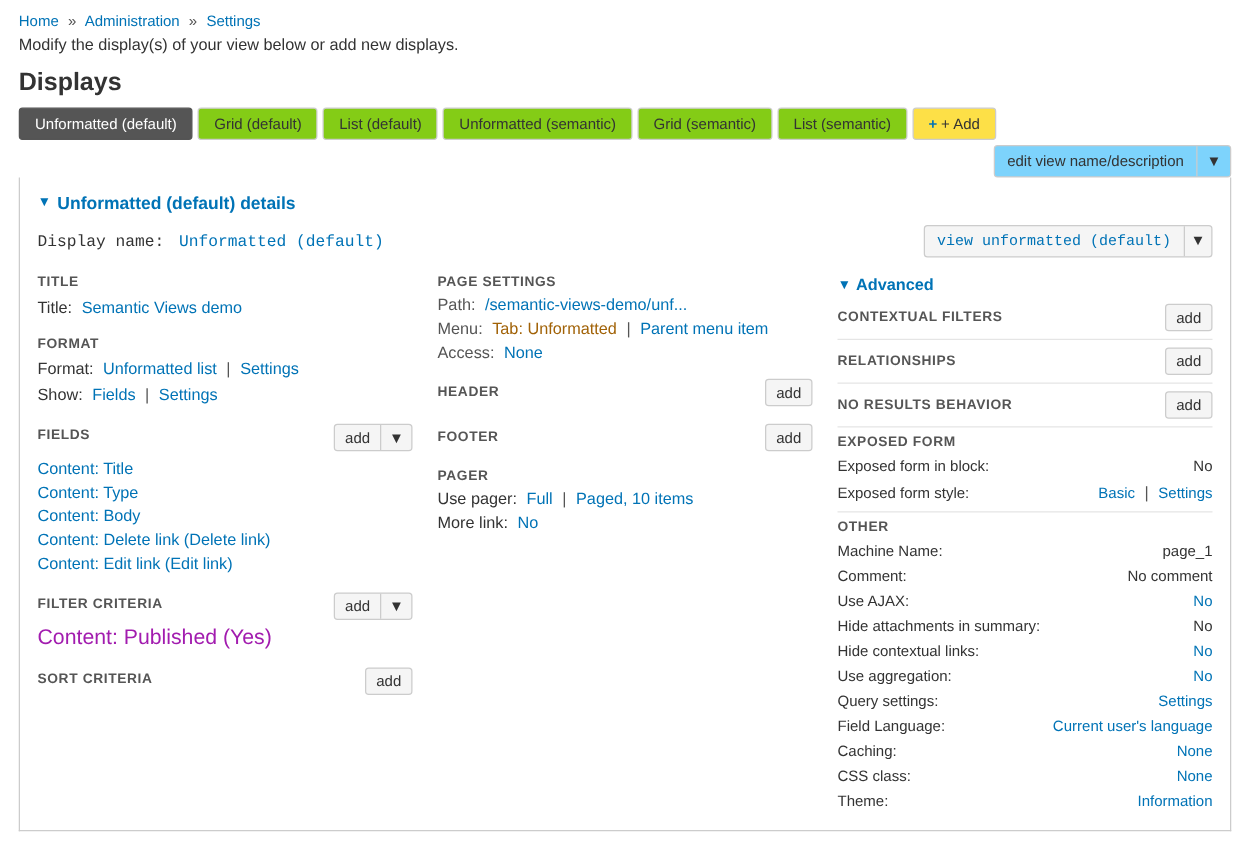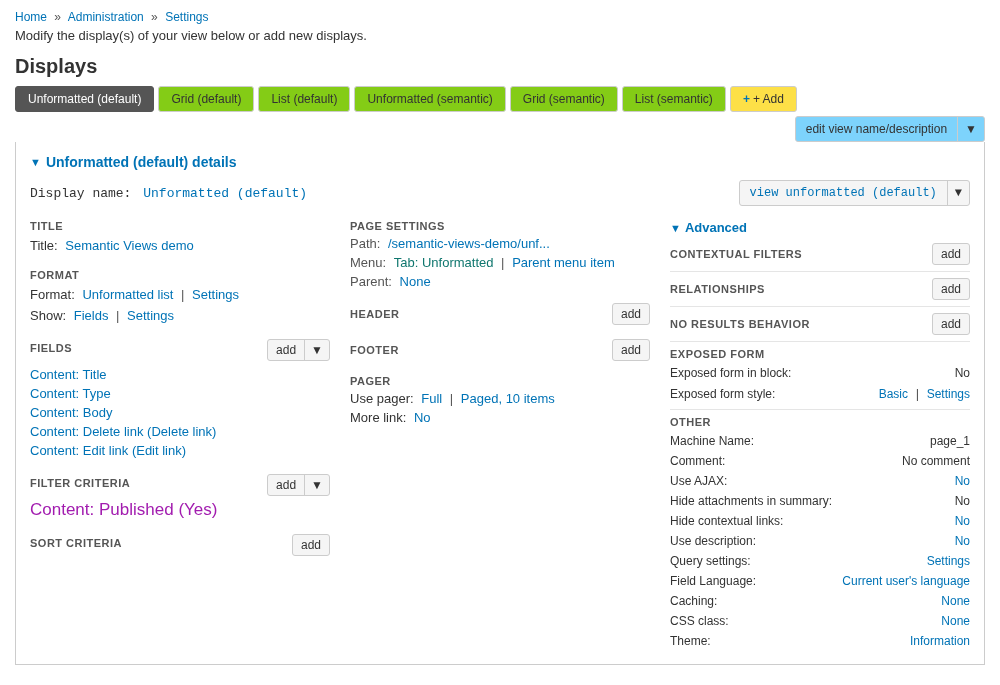--- a/index.html
+++ b/index.html
@@ -298,26 +298,26 @@
     <div class="col-mid">
 
       <div class="sub-section">
         <div class="sub-section-title">PAGE SETTINGS</div>
         <div class="page-settings-item">
           <span class="label">Path:</span>
           <a href="#" style="color:#0073b6;text-decoration:none;margin-left:4px;">/semantic-views-demo/unf...</a>
         </div>
         <div class="page-settings-item">
           <span class="label">Menu:</span>
-          <a href="#" style="color:#0f766e;text-decoration:none;margin-left:4px;">Tab: Unformatted</a>
+          <a href="#" style="color:#a16207;text-decoration:none;margin-left:4px;">Tab: Unformatted</a>
           <span class="pipe-sep">|</span>
           <a href="#" style="color:#0073b6;text-decoration:none;">Parent menu item</a>
         </div>
         <div class="page-settings-item">
-          <span class="label">Parent:</span>
+          <span class="label">Access:</span>
           <a href="#" style="color:#0073b6;text-decoration:none;margin-left:4px;">None</a>
         </div>
       </div>
 
       <div class="sub-section">
         <div class="header-footer-row">
           <span class="sub-section-title" style="margin-bottom:0;">HEADER</span>
           <div class="simple-add-btn">add</div>
         </div>
       </div>
@@ -403,21 +403,21 @@
         </div>
         <div class="right-section-item">
           <span class="right-item-label">Hide attachments in summary:</span>
           <span class="right-item-value" style="margin-left:4px;">No</span>
         </div>
         <div class="right-section-item">
           <span class="right-item-label">Hide contextual links:</span>
           <a href="#" class="right-item-value" style="margin-left:4px;color:#0073b6;text-decoration:none;">No</a>
         </div>
         <div class="right-section-item">
-          <span class="right-item-label">Use description:</span>
+          <span class="right-item-label">Use aggregation:</span>
           <a href="#" class="right-item-value" style="margin-left:4px;color:#0073b6;text-decoration:none;">No</a>
         </div>
         <div class="right-section-item">
           <span class="right-item-label">Query settings:</span>
           <a href="#" class="right-item-value" style="margin-left:4px;color:#0073b6;text-decoration:none;">Settings</a>
         </div>
         <div class="right-section-item">
           <span class="right-item-label">Field Language:</span>
           <a href="#" class="right-item-value" style="margin-left:4px;color:#0073b6;text-decoration:none;">Current user's language</a>
         </div>

